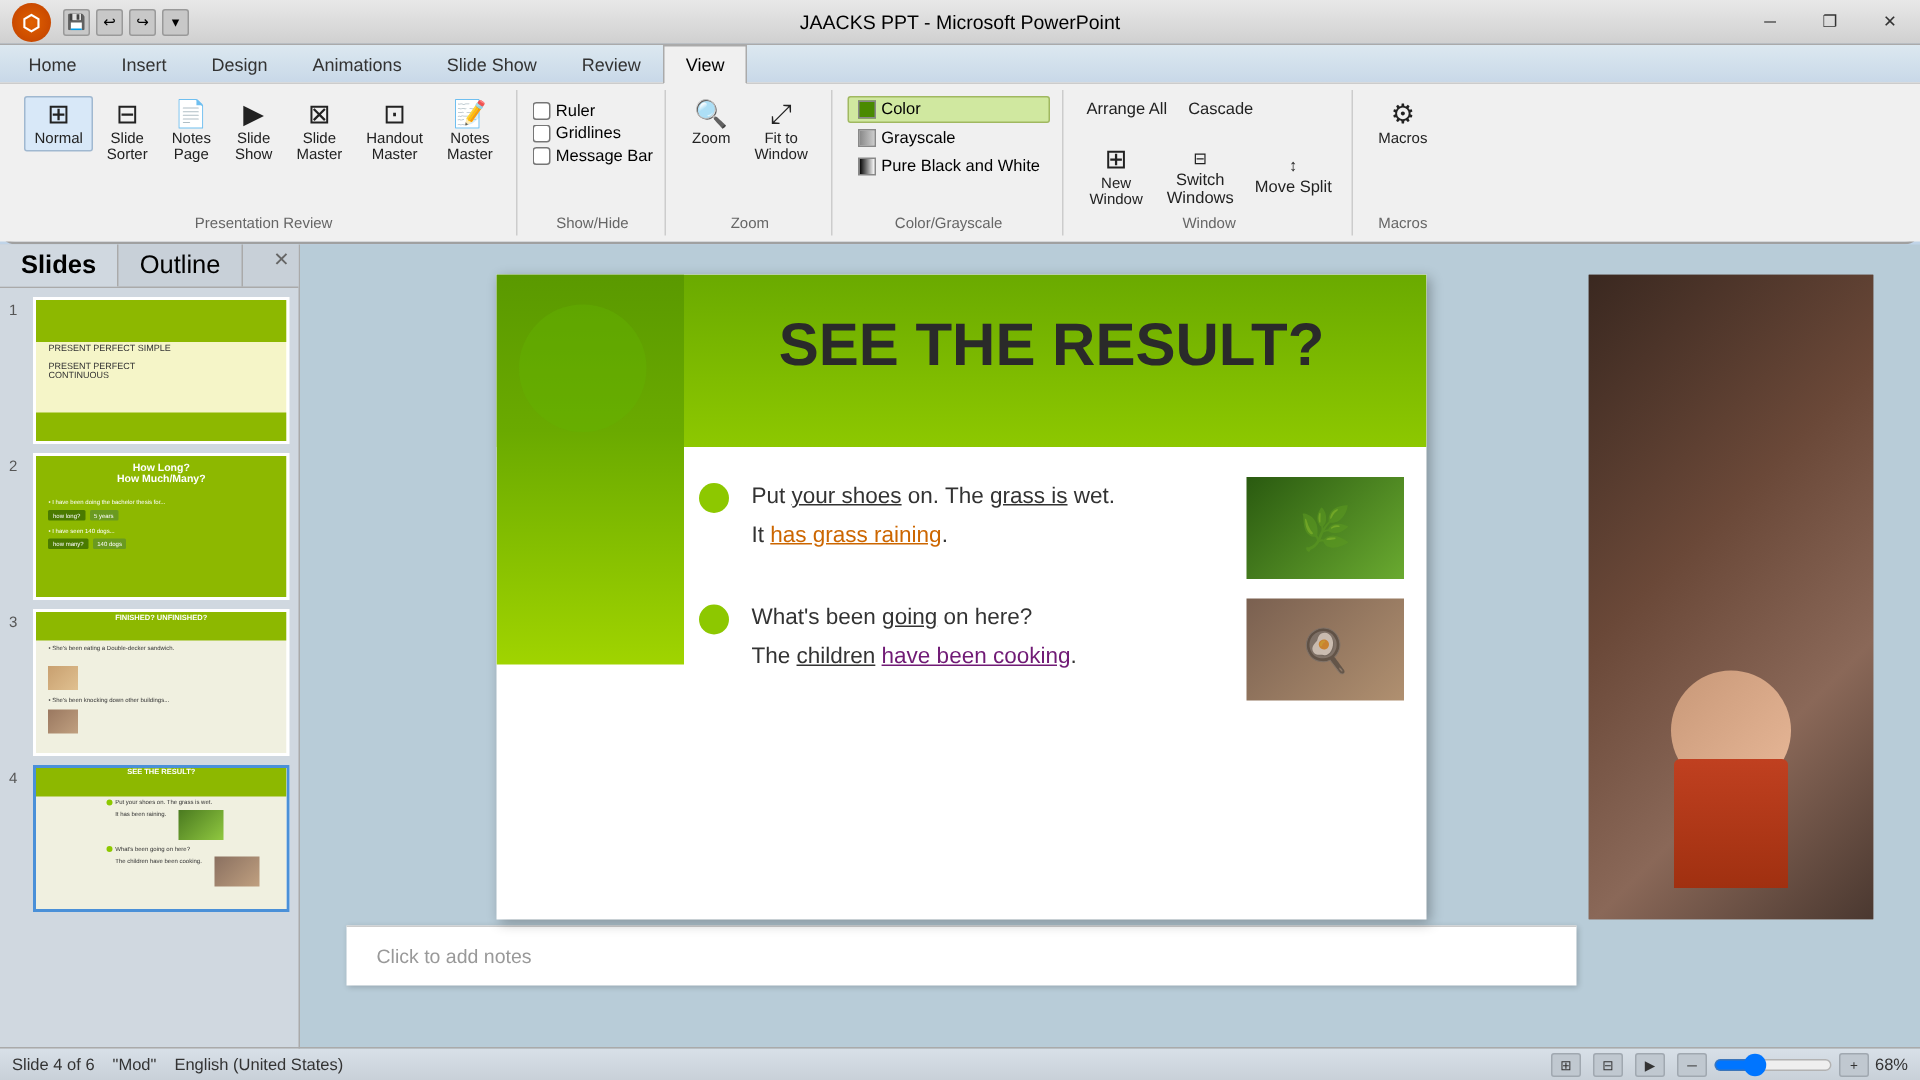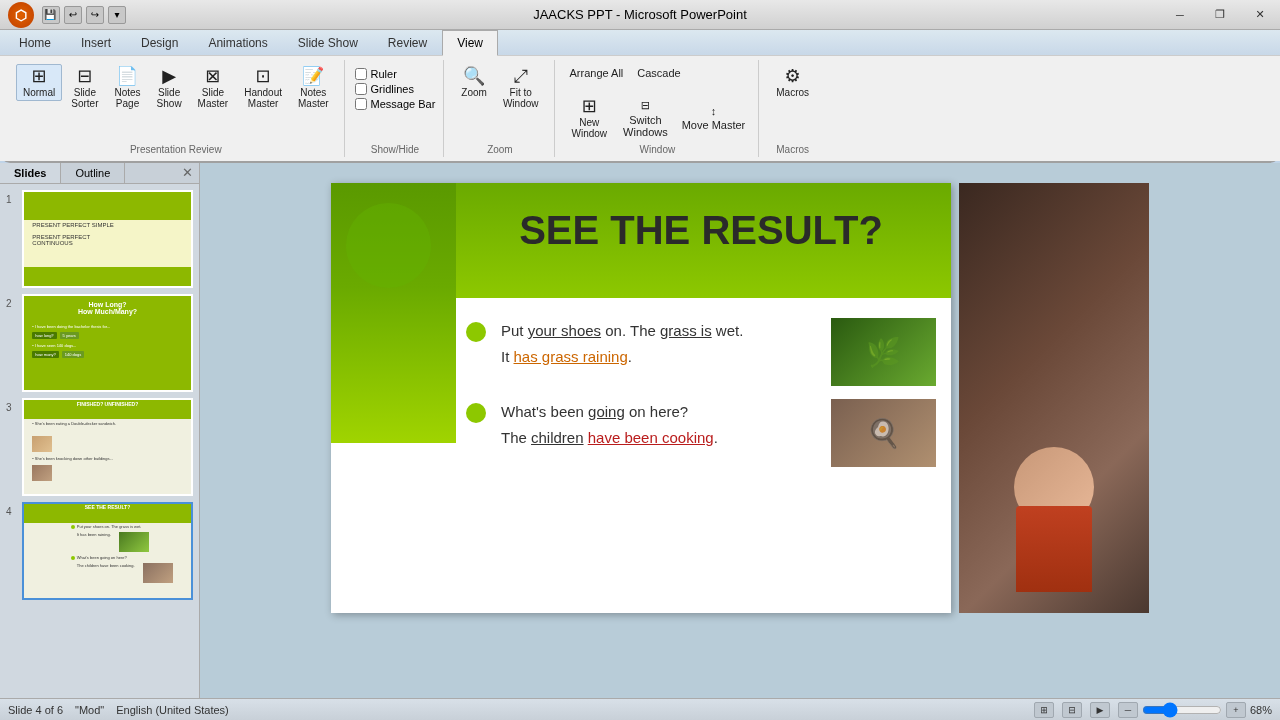--- a/index.html
+++ b/index.html
@@ -168,21 +168,21 @@
       display: flex;
       flex-direction: column;
     }
     #panel-tabs {
       display: flex;
       background: #c8d0d8;
       border-bottom: 1px solid #aaa;
     }
     .panel-tab {
       padding: 4px 14px;
-      font-size: 11px;
+      font-size: 17px;
       cursor: pointer;
       border-right: 1px solid #aaa;
     }
     .panel-tab.active { background: #d0d8e0; font-weight: bold; }
     #panel-close {
       margin-left: auto;
       padding: 2px 6px;
       cursor: pointer;
       font-size: 13px;
       color: #666;
@@ -444,40 +444,59 @@
           <span>Zoom</span>
         </div>
         <div class="rb-btn">
           <span class="rb-icon">⤢</span>
           <span>Fit to<br>Window</span>
         </div>
       </div>
       <div class="ribbon-group-label">Zoom</div>
     </div>
 
+    <div class="ribbon-group">
+      <div class="ribbon-group-content">
+        <div class="rb-small-col">
+          <div class="color-btn" style="background:#d0e8a0; border:1px solid #a0b860;">
+            <div class="color-swatch" style="background:#4a8a00;"></div>
+            <span>Color</span>
+          </div>
+          <div class="color-btn">
+            <div class="color-swatch" style="background:linear-gradient(to right, #888, #ccc);"></div>
+            <span>Grayscale</span>
+          </div>
+          <div class="color-btn">
+            <div class="color-swatch" style="background:linear-gradient(to right, #000, #fff);"></div>
+            <span>Pure Black and White</span>
+          </div>
+        </div>
+      </div>
+      <div class="ribbon-group-label">Color/Grayscale</div>
+    </div>
 
     <div class="ribbon-group">
       <div class="ribbon-group-content">
         <div style="display:flex; flex-direction:column; gap:12px;">
           <div style="display:flex; gap:4px; align-items:center;">
             <div class="rb-btn small">Arrange All</div>
             <div class="rb-btn small">Cascade</div>
           </div>
           <div style="display:flex; gap:4px; align-items:center;">
             <div class="rb-btn">
               <span class="rb-icon">⊞</span>
               <span>New<br>Window</span>
             </div>
             <div class="rb-btn small" style="flex-direction:column;">
               <span>⊟</span>
               <span>Switch<br>Windows</span>
             </div>
             <div class="rb-btn small" style="flex-direction:column;">
               <span>↕</span>
-              <span>Move Master</span>
+              <span>Move Split</span>
             </div>
           </div>
         </div>
       </div>
       <div class="ribbon-group-label">Window</div>
     </div>
 
     <div class="ribbon-group">
       <div class="ribbon-group-content">
         <div class="rb-btn">
@@ -622,32 +641,35 @@
                 </div>
               </div>
             </div>
 
             <div style="position:relative;padding-left:35px;">
               <div style="position:absolute;left:0;top:4px;width:20px;height:20px;background:#8dc800;border-radius:50%;"></div>
               <div style="font-size:15px;color:#333;line-height:1.7;">
                 What's been <span style="text-decoration:underline;">going</span> on <span style="margin-top:16px;">here</span>?
               </div>
               <div style="font-size:15px;color:#333;line-height:1.7;">
-                The <span style="text-decoration:underline;">children</span> <span style="text-decoration:underline;color:#b91c1c;">have been cooking</span>.
+                The <span style="text-decoration:underline;">children</span> <span style="text-decoration:underline;color:#701a75;">have been cooking</span>.
               </div>
 
               <div style="position:absolute;right:0;top:0;width:105px;height:68px;background:linear-gradient(135deg,#7a6050,#b09070);overflow:hidden;">
                 <div style="width:100%;height:100%;display:flex;align-items:center;justify-content:center;">
                   <span style="font-size:28px;color:rgba(255,255,255,0.5);">🍳</span>
                 </div>
               </div>
             </div>
           </div>
         </div>
 
+        <div id="notes-area">
+          <span style="color:#999;font-size:13px;">Click to add notes</span>
+        </div>
       </div>
 
       <div id="webcam-area">
         <div class="webcam-placeholder">
           <div style="width:100%;height:100%;background:linear-gradient(135deg,#3a2820 0%,#6a4838 40%,#8a6858 70%,#4a3830 100%);position:relative;">
             <div style="position:absolute;bottom:20%;left:50%;transform:translateX(-50%);width:80px;height:80px;border-radius:50%;background:linear-gradient(135deg,#c89878,#e8b898);display:flex;align-items:center;justify-content:center;"></div>
             <div style="position:absolute;bottom:5%;left:30%;right:30%;height:20%;background:linear-gradient(to bottom,#c04020,#a03010);border-radius:4px 4px 0 0;"></div>
           </div>
         </div>
       </div>

